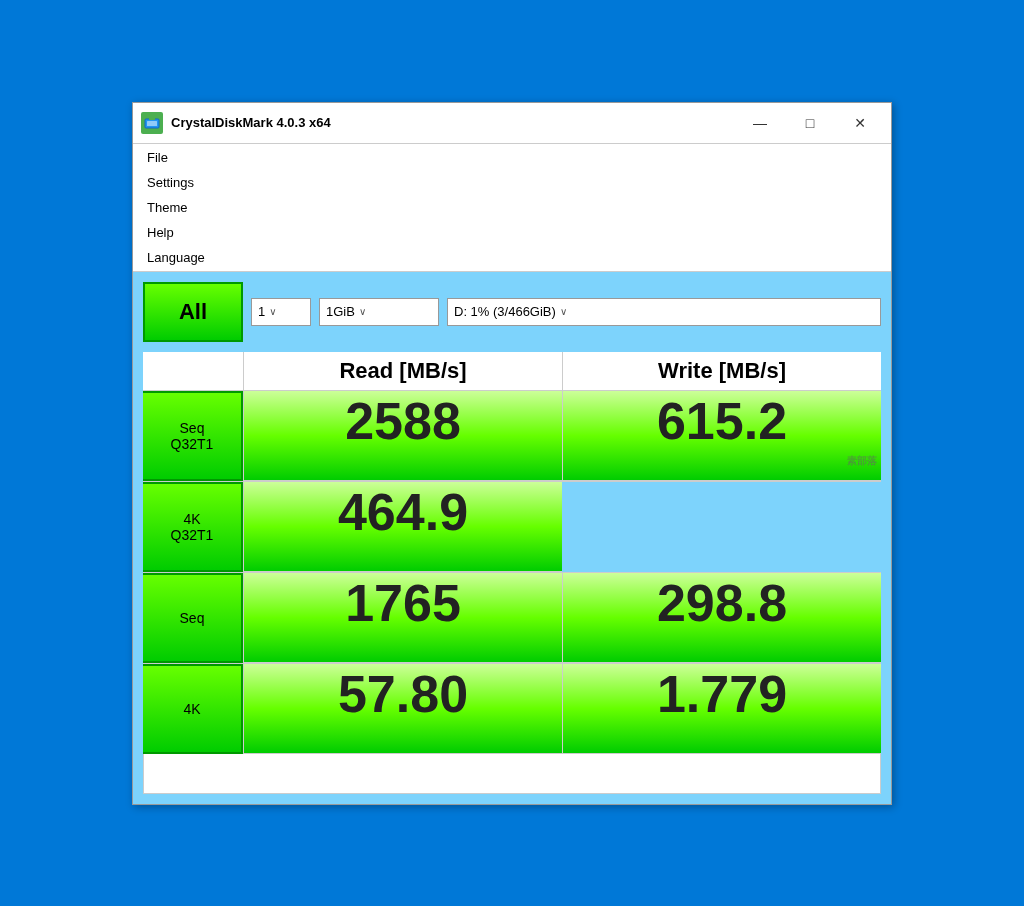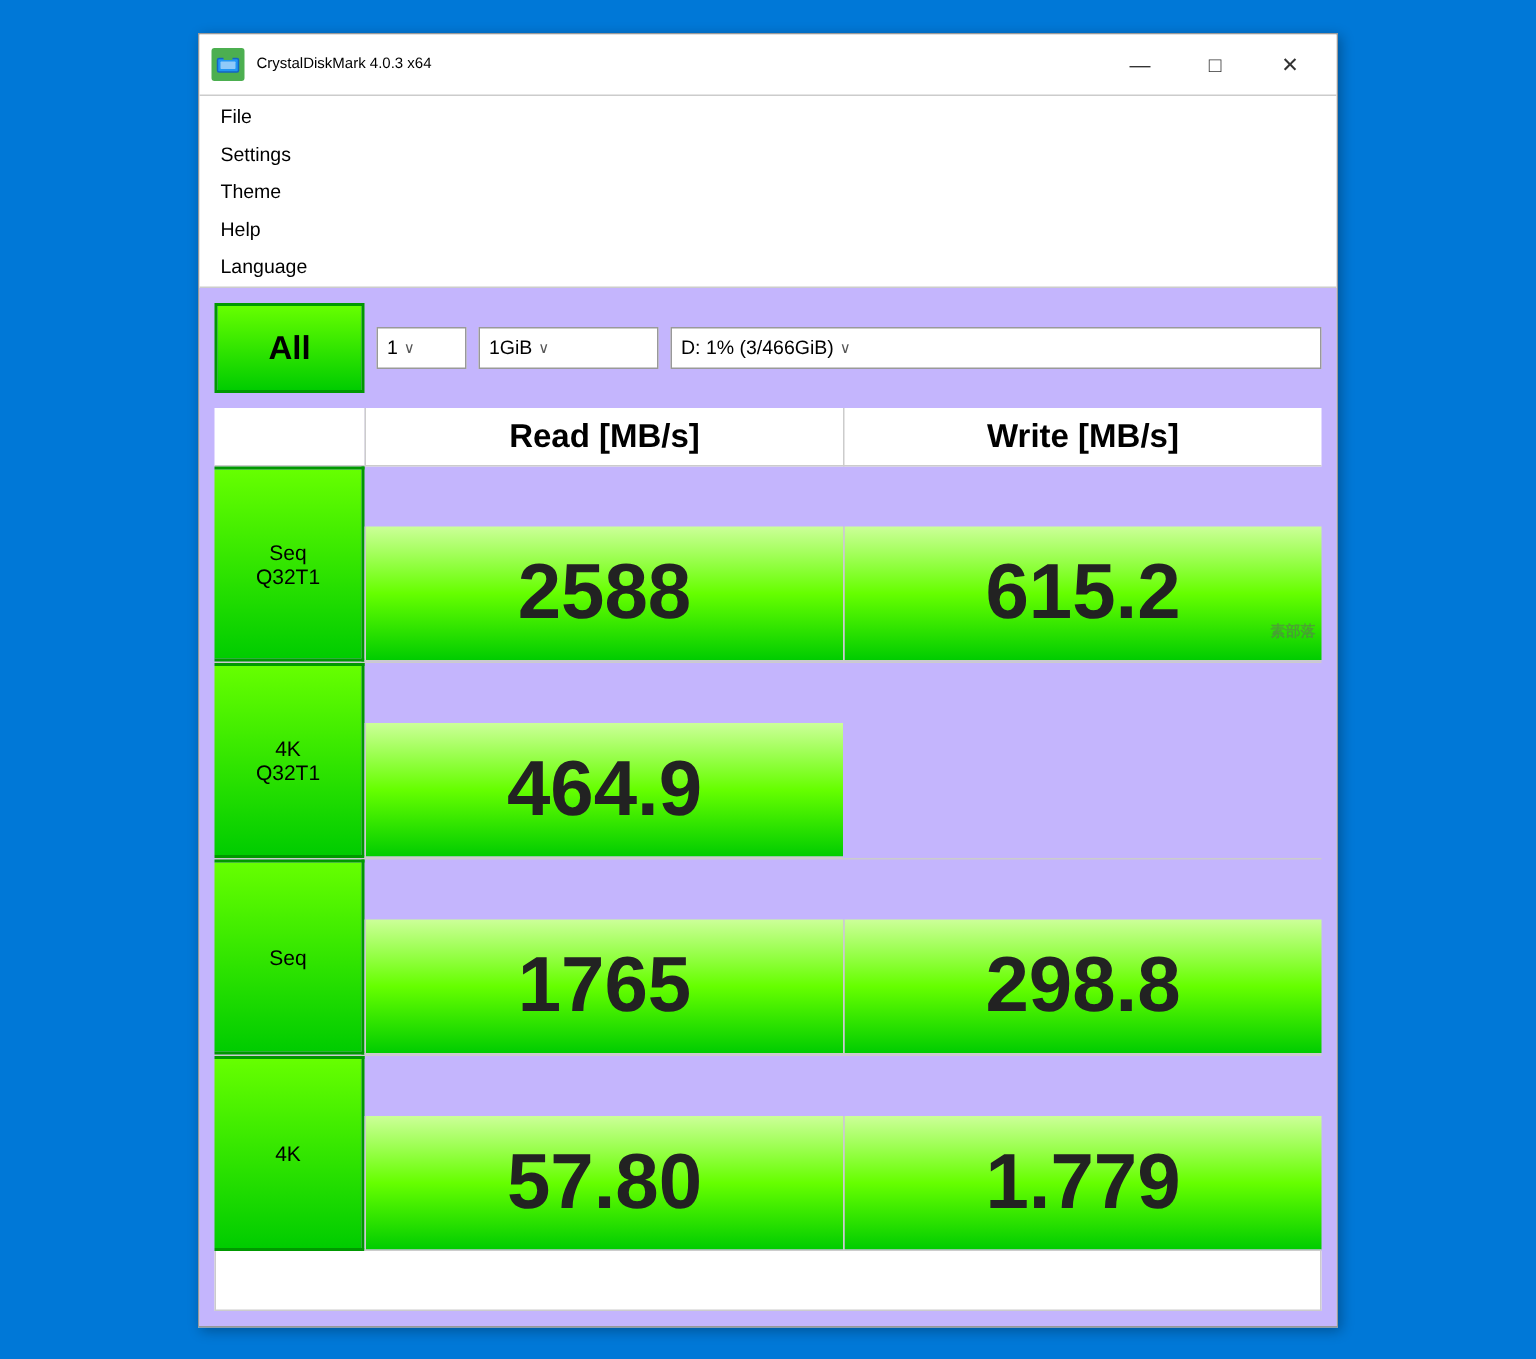--- a/index.html
+++ b/index.html
@@ -34,22 +34,22 @@
       border-radius: 2px;
       display: flex;
       align-items: center;
       justify-content: center;
     }
     .title-bar-icon svg {
       width: 16px; height: 16px;
     }
     .title-text {
       flex: 1;
-      font-size: 10px;
-      font-weight: normal;
+      font-size: 13px;
+      font-weight: bold;
       color: #000;
     }
     .window-controls {
       display: flex;
       gap: 4px;
     }
     .win-btn {
       width: 46px;
       height: 28px;
       background: none;
@@ -69,21 +69,21 @@
       gap: 2px;
       flex-direction: column;
     }
     .menu-item {
       padding: 4px 8px;
       font-size: 13px;
       cursor: pointer;
       color: #000;
     }
     .content {
-      background: #c4b5fd;
+      background: #7dd3fc;
       padding: 10px;
     }
     .toolbar {
       display: flex;
       align-items: center;
       gap: 8px;
       margin-bottom: 10px;
     }
     .btn-all {
       background: linear-gradient(to bottom, #66ff00, #00cc00);
@@ -136,31 +136,30 @@
       justify-content: center;
       font-size: 14px;
       font-weight: normal;
       color: #000;
       text-align: center;
       min-height: 90px;
       border-left: none;
     }
     .value-cell {
       display: flex;
-      align-items: center;
+      align-items: flex-start;
       justify-content: center;
       background: linear-gradient(to bottom, #ccff99, #66ff00 50%, #00cc00);
       font-size: 52px;
       font-weight: bold;
       color: #222;
       border-left: 1px solid #ccc;
       border-bottom: 1px solid #ccc;
       min-height: 90px;
       position: relative;
-      margin-top: 40px;
     }
     .row-wrapper {
       display: grid;
       grid-template-columns: 100px 1fr 1fr;
       border-bottom: 1px solid #ccc;
     }
     .row-wrapper:last-child {
       border-bottom: none;
     }
     .status-bar {

